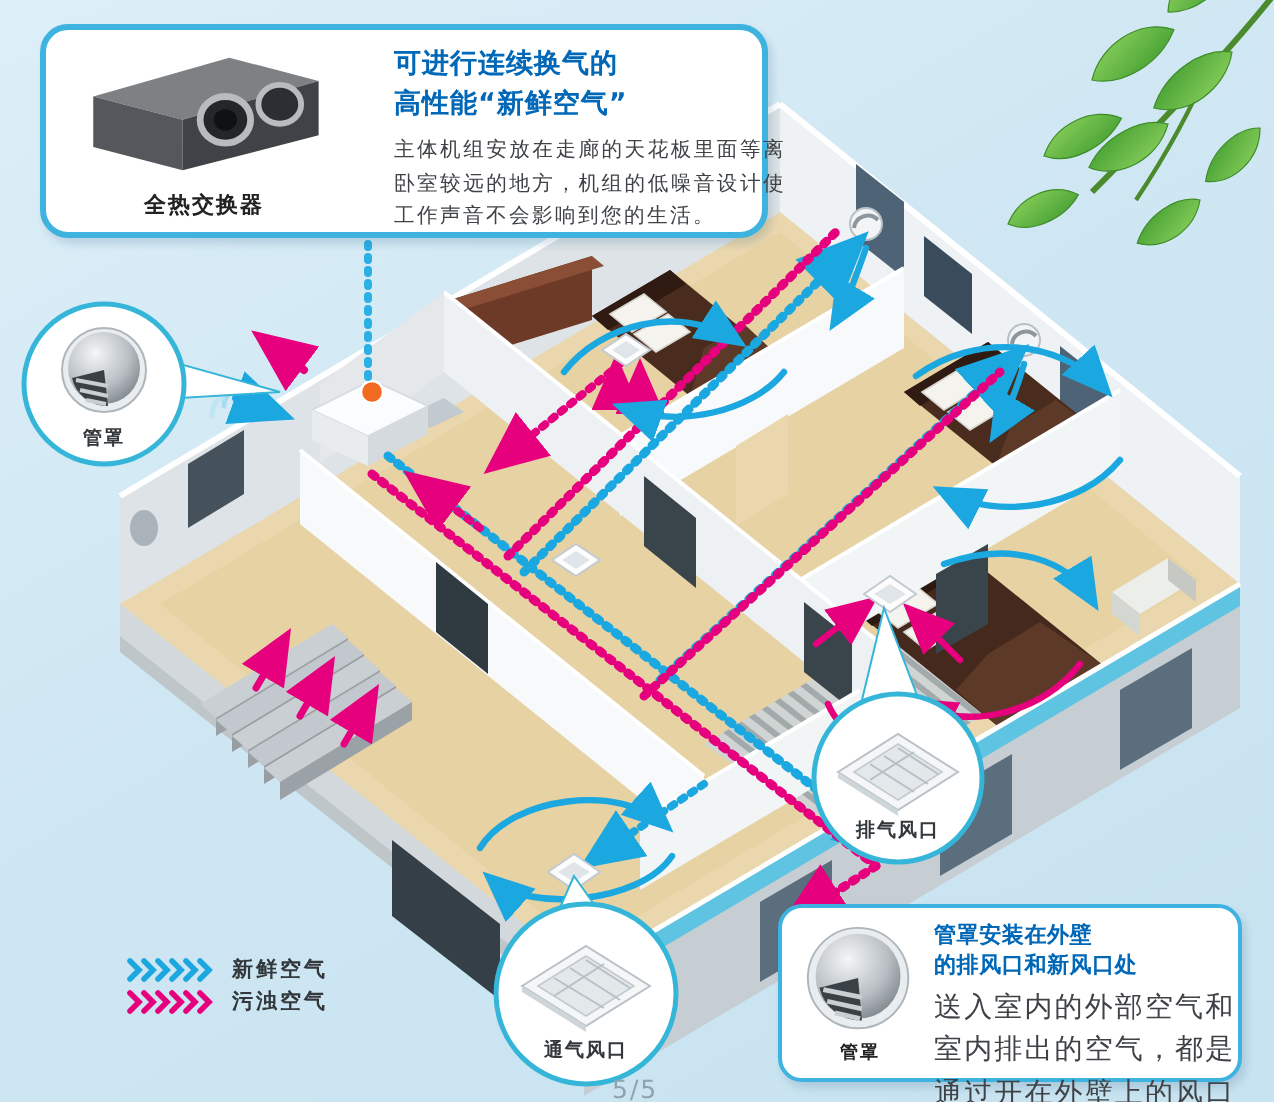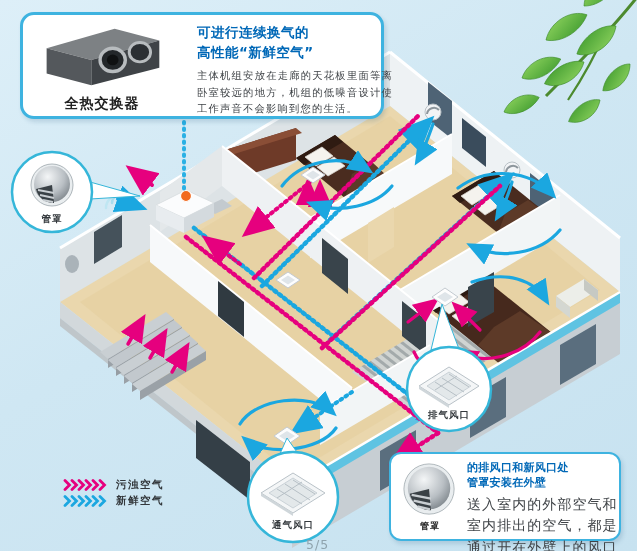--- a/index.html
+++ b/index.html
@@ -11,21 +11,21 @@
   .abs{position:absolute;}
   
   .info-box{
     position:absolute;background:#ffffff;border:3px solid #3eb3e0;
     border-radius:14px;box-shadow:2px 3px 4px rgba(40,90,130,.18);
     box-sizing:border-box;
   }
   #top-box{left:20px;top:12px;width:364px;height:107px;}
   #top-box .product{position:absolute;left:12px;top:8px;width:134px;height:68px;}
   #top-box .product-label{position:absolute;left:12px;top:80px;width:134px;text-align:center;
-    font-size:14px;font-weight:bold;color:#222;letter-spacing:1px;}
+    font-size:11px;font-weight:bold;color:#222;letter-spacing:1px;}
   #top-box .txt{position:absolute;left:174px;top:8px;width:196px;}
   .box-title{font-size:13.5px;font-weight:bold;color:#0068b7;line-height:1.45;letter-spacing:.5px;}
   .box-title span{display:block;}
   #top-box .box-body{margin-top:5px;font-size:10.3px;color:#3f4347;line-height:1.6;
     letter-spacing:1.2px;text-align:justify;}
   #bottom-box{left:389px;top:452px;width:232px;height:89px;border-radius:12px;border-width:2.5px;}
   #bottom-box .hood{position:absolute;left:8px;top:8px;width:62px;height:56px;}
   #bottom-box .hood-label{position:absolute;left:8px;top:66px;width:62px;text-align:center;
     font-size:9px;font-weight:bold;color:#222;letter-spacing:1px;}
   #bottom-box .txt{position:absolute;left:76px;top:7px;width:150px;}
@@ -341,49 +341,49 @@
       <stop offset="1" stop-color="#6d757b"></stop>
     </radialGradient>
     <path d="M10,33 a22,22 0 0 0 22,17 l-2,-22 Z" fill="#3a4146"></path>
     <line x1="12" y1="34" x2="32" y2="38" stroke="#c9ced2" stroke-width="2.5"></line>
     <line x1="14" y1="40" x2="32" y2="44" stroke="#c9ced2" stroke-width="2.5"></line>
     <line x1="18" y1="46" x2="31" y2="49" stroke="#c9ced2" stroke-width="2.5"></line>
   </svg>
   <div class="hood-label">管罩</div>
   <div class="txt">
     <div class="box-title">
+      <span>管罩安装在外壁</span>
       <span>的排风口和新风口处</span>
-      <span>管罩安装在外壁</span>
     </div>
     <div class="box-body">送入室内的外部空气和室内排出的空气，都是通过开在外壁上的风口送风和排风，在风口处安装管罩，可以防止风雨的侵入。</div>
   </div>
 </div>
 
 <div class="abs" id="legend">
+  <div class="legend-row">
+    <svg width="48" height="12">
+      <g stroke="#1ba7e0" stroke-width="2.8" fill="none" stroke-linecap="round">
+        <path d="M3,1.5 l4.5,4.5 l-4.5,4.5"></path>
+          <path d="M10,1.5 l4.5,4.5 l-4.5,4.5"></path>
+        <path d="M17,1.5 l4.5,4.5 l-4.5,4.5"></path>
+          <path d="M24,1.5 l4.5,4.5 l-4.5,4.5"></path>
+        <path d="M31,1.5 l4.5,4.5 l-4.5,4.5"></path>
+          <path d="M38,1.5 l4.5,4.5 l-4.5,4.5"></path>
+      </g>
+    </svg>
+    <span class="legend-label">新鲜空气</span>
+  </div>
   <div class="legend-row">
     <svg width="48" height="12">
       <g stroke="#e6007e" stroke-width="2.8" fill="none" stroke-linecap="round">
         <path d="M3,1.5 l4.5,4.5 l-4.5,4.5"></path>
           <path d="M10,1.5 l4.5,4.5 l-4.5,4.5"></path>
         <path d="M17,1.5 l4.5,4.5 l-4.5,4.5"></path>
           <path d="M24,1.5 l4.5,4.5 l-4.5,4.5"></path>
         <path d="M31,1.5 l4.5,4.5 l-4.5,4.5"></path>
           <path d="M38,1.5 l4.5,4.5 l-4.5,4.5"></path>
       </g>
     </svg>
     <span class="legend-label">污浊空气</span>
   </div>
-  <div class="legend-row">
-    <svg width="48" height="12">
-      <g stroke="#1ba7e0" stroke-width="2.8" fill="none" stroke-linecap="round">
-        <path d="M3,1.5 l4.5,4.5 l-4.5,4.5"></path>
-          <path d="M10,1.5 l4.5,4.5 l-4.5,4.5"></path>
-        <path d="M17,1.5 l4.5,4.5 l-4.5,4.5"></path>
-          <path d="M24,1.5 l4.5,4.5 l-4.5,4.5"></path>
-        <path d="M31,1.5 l4.5,4.5 l-4.5,4.5"></path>
-          <path d="M38,1.5 l4.5,4.5 l-4.5,4.5"></path>
-      </g>
-    </svg>
-    <span class="legend-label">新鲜空气</span>
-  </div>
 </div>
 
 <div class="abs" id="page-num">5/5</div>
 
 </body></html>

